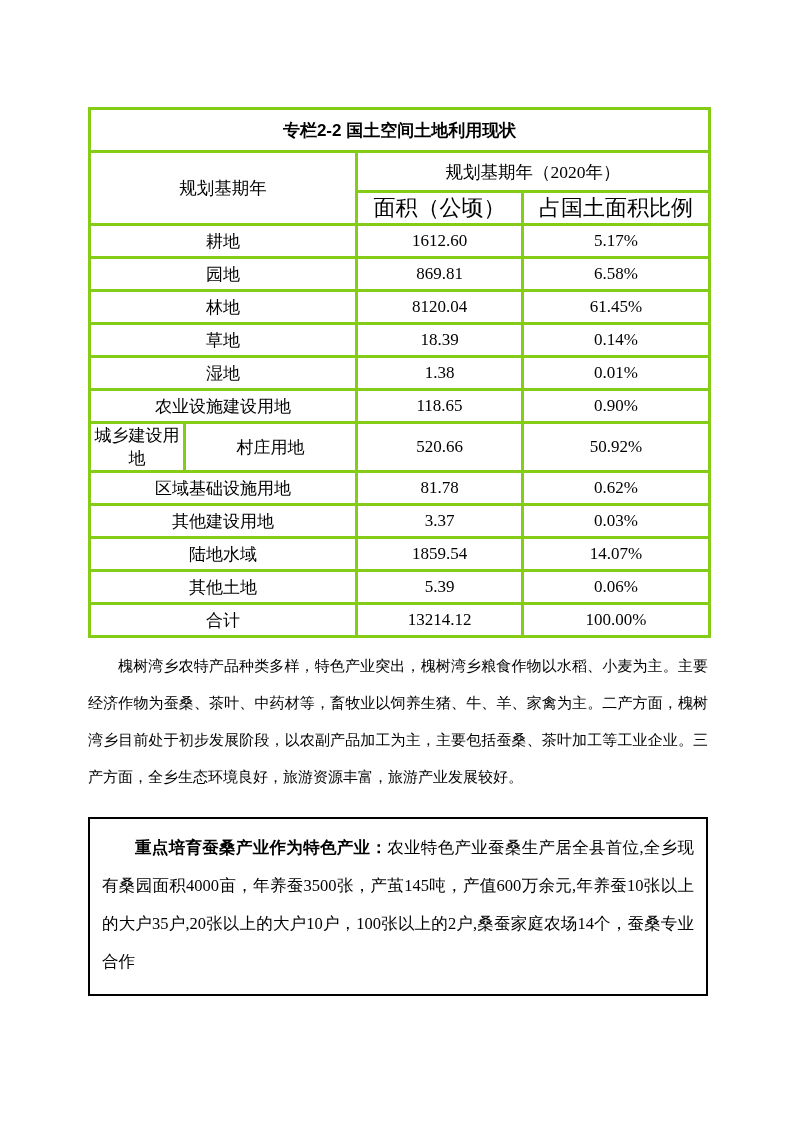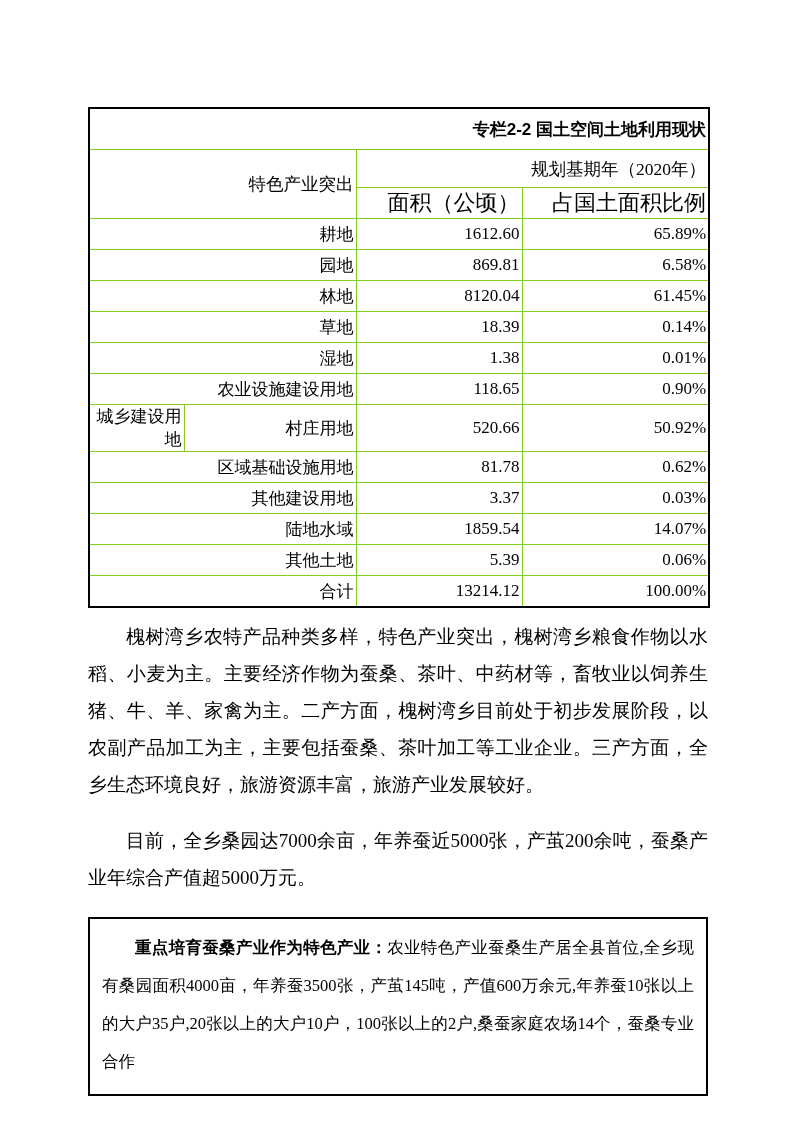--- a/index.html
+++ b/index.html
@@ -9,39 +9,39 @@
     font-family:"Liberation Serif","DejaVu Serif",serif; color:#000;
   }
   .content { position:absolute; left:88px; top:0; width:620px; }
 
   
   table.landuse {
     border-collapse:collapse; width:620px; margin-top:107px;
     table-layout:fixed; border:2px solid #000;
   }
   table.landuse td {
-    border:1px solid #84cc16; text-align:right; vertical-align:middle;
+    border:3px solid #84cc16; text-align:center; vertical-align:middle;
     font-size:17px; padding:0 2px; overflow:hidden;
   }
   td.tbl-title {
     height:40px; font-family:"Liberation Sans","DejaVu Sans",sans-serif;
     font-weight:bold; font-size:17.5px;
   }
   tr.hdr1 td { height:37px; font-size:17.5px; }
   tr.hdr2 td { height:27px; font-size:22px; }
   tr.data td { height:30px; }
   tr.split td { height:44px; }
 
   
   .section-heading {
     font-family:"Liberation Sans","DejaVu Sans",sans-serif;
     font-weight:bold; font-size:20px; margin:18px 0 0 0; padding-left:47px;
   }
   p.body-para {
-    font-size:19px; line-height:37px; text-align:justify;
+    font-size:15px; line-height:37px; text-align:justify;
     text-justify:inter-ideograph; text-indent:2em; margin:10px 0 0 0;
   }
   p.body-para.second { margin-top:19px; }
 
   
   .column-box { border:2px solid #000; margin-top:21px; }
   .box-title {
     height:38px; line-height:38px; text-align:center; border-bottom:1px solid #000;
     font-family:"Liberation Sans","DejaVu Sans",sans-serif;
     font-weight:bold; font-size:17.5px;
@@ -65,32 +65,32 @@
         <col style="width:95px">
           <col style="width:172px">
         <col style="width:166px">
           <col style="width:187px">
       </colgroup>
       <tbody>
           <tr>
         <td colspan="4" class="tbl-title">专栏2-2 国土空间土地利用现状</td>
       </tr>
       <tr class="hdr1">
-        <td colspan="2" rowspan="2">特色产业突出</td>
+        <td colspan="2" rowspan="2">规划基期年</td>
         <td colspan="2">规划基期年（2020年）</td>
       </tr>
       <tr class="hdr2">
         <td>面积（公顷）</td>
         <td>占国土面积比例</td>
       </tr>
 
       <tr class="data">
         <td colspan="2">耕地</td>
         <td>1612.60</td>
-        <td>65.89%</td>
+        <td>5.17%</td>
       </tr>
       <tr class="data">
         <td colspan="2">园地</td>
         <td>869.81</td>
         <td>6.58%</td>
       </tr>
       <tr class="data">
         <td colspan="2">林地</td>
         <td>8120.04</td>
         <td>61.45%</td>
@@ -141,20 +141,19 @@
       <tr class="data">
         <td colspan="2">合计</td>
         <td>13214.12</td>
         <td>100.00%</td>
       </tr>
     </tbody>
       </table>
 
 
     <p class="body-para">槐树湾乡农特产品种类多样，特色产业突出，槐树湾乡粮食作物以水稻、小麦为主。主要经济作物为蚕桑、茶叶、中药材等，畜牧业以饲养生猪、牛、羊、家禽为主。二产方面，槐树湾乡目前处于初步发展阶段，以农副产品加工为主，主要包括蚕桑、茶叶加工等工业企业。三产方面，全乡生态环境良好，旅游资源丰富，旅游产业发展较好。</p>
-    <p class="body-para second">目前，全乡桑园达7000余亩，年养蚕近5000张，产茧200余吨，蚕桑产业年综合产值超5000万元。</p>
 
     <div class="column-box">
       <div class="box-body"><span class="box-lead">重点培育蚕桑产业作为特色产业：</span><span>农业特色产业蚕桑生产居全县首位,全乡现有桑园面积4000亩，年养蚕3500张，产茧145吨，产值600万余元,年养蚕10张以上的大户35户,20张以上的大户10户，100张以上的2户,桑蚕家庭农场14个，蚕桑专业合作</span></div>
     </div>
 
   </div>
 </div>
 
 </body></html>

